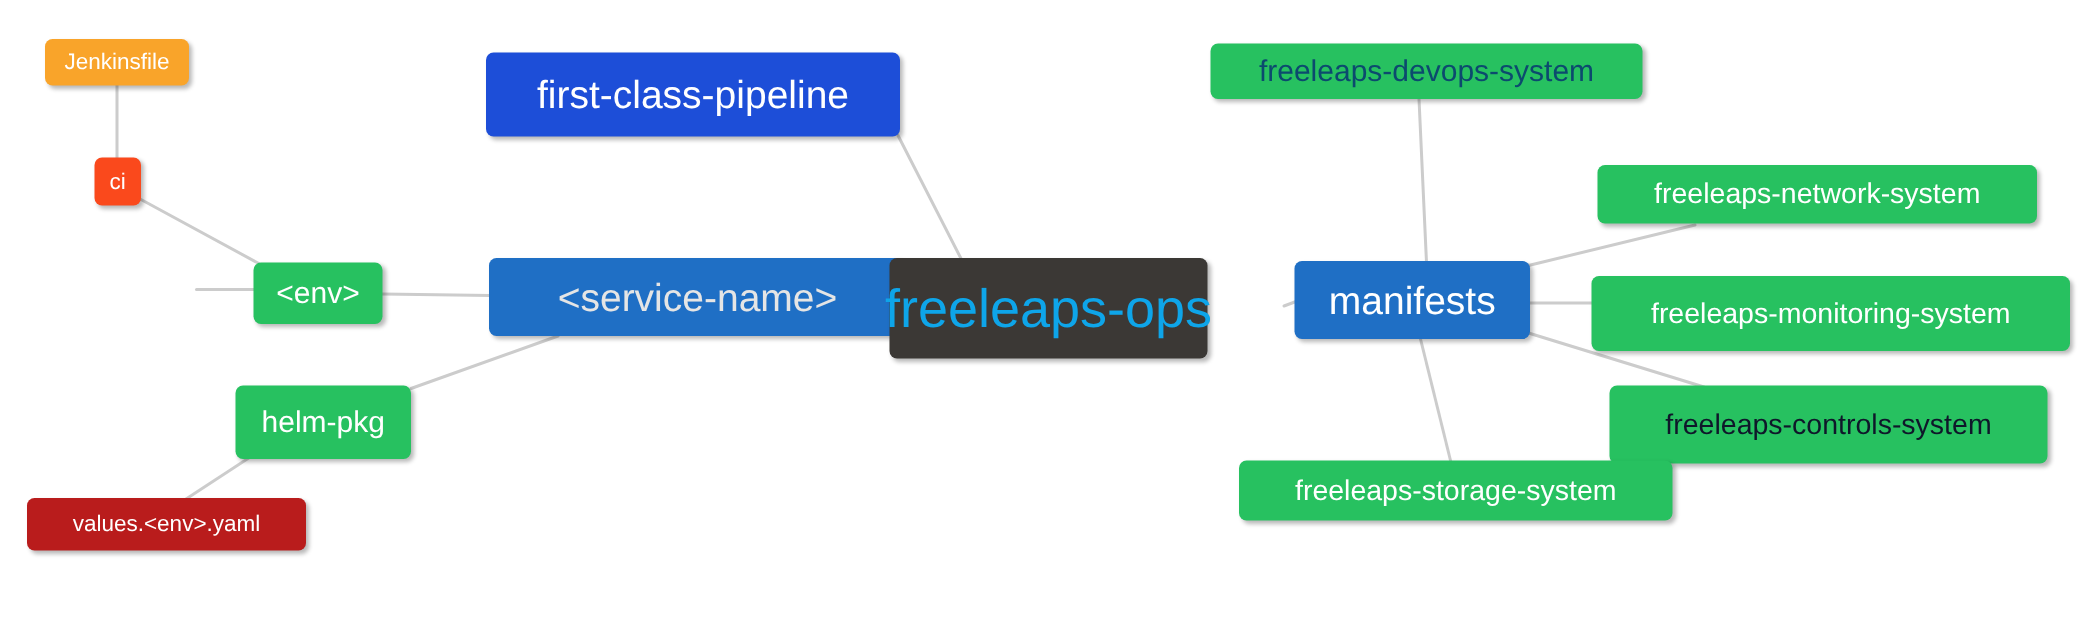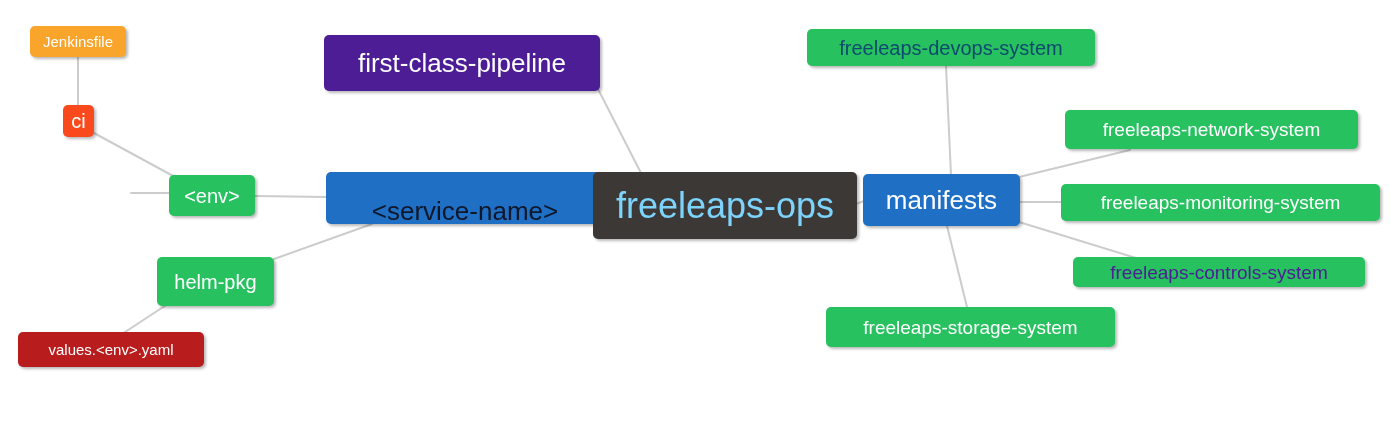--- a/index.html
+++ b/index.html
@@ -58,52 +58,52 @@
       <line x1="941" y1="175" x2="936" y2="66" stroke="#CCCCCC" stroke-width="2" stroke-linecap="round"></line>
       <line x1="1009" y1="177" x2="1120" y2="150" stroke="#CCCCCC" stroke-width="2" stroke-linecap="round"></line>
       <line x1="1009" y1="202" x2="1052" y2="202" stroke="#CCCCCC" stroke-width="2" stroke-linecap="round"></line>
       <line x1="1009" y1="222" x2="1126" y2="258" stroke="#CCCCCC" stroke-width="2" stroke-linecap="round"></line>
       <line x1="937" y1="226" x2="957" y2="307" stroke="#CCCCCC" stroke-width="2" stroke-linecap="round"></line>
     </svg>
 
 <div class="node" style="left: 20px; top: 26px; width: 96px; height: 31px; background: rgb(249, 164, 42); font-size: 15px; color: rgb(255, 255, 255);">
       <span>Jenkinsfile</span>
     </div>
-    <div class="node" style="left: 53px; top: 105px; width: 31px; height: 32px; background: rgb(250, 73, 28); font-size: 20px; color: rgb(255, 255, 255);">
+    <div class="node" style="left: 53px; top: 105px; width: 31px; height: 32px; background: rgb(250, 73, 28); font-size: 15px; color: rgb(255, 255, 255);">
       <span>ci</span>
     </div>
     <div class="node" style="left: 159px; top: 175px; width: 86px; height: 41px; background: rgb(39, 193, 96); font-size: 20px; color: rgb(255, 255, 255);">
       <span>&lt;env&gt;</span>
     </div>
     <div class="node" style="left: 147px; top: 257px; width: 117px; height: 49px; background: rgb(39, 193, 96); font-size: 20px; color: rgb(255, 255, 255);">
       <span>helm-pkg</span>
     </div>
     <div class="node" style="left: 8px; top: 332px; width: 186px; height: 35px; background: #b91c1c; font-size: 15px; color: rgb(255, 255, 255);">
       <span>values.&lt;env&gt;.yaml</span>
     </div>
-    <div class="node" style="left: 314px; top: 35px; width: 276px; height: 56px; background: #4c1d95; font-size: 26px; color: rgb(255, 255, 255);">
+    <div class="node" style="left: 314px; top: 35px; width: 276px; height: 56px; background: #1d4ed8; font-size: 26px; color: rgb(255, 255, 255);">
       <span>first-class-pipeline</span>
     </div>
-    <div class="node" style="left: 316px; top: 172px; width: 278px; height: 52px; background: rgb(31, 111, 197); font-size: 26px; color: #0f172a; align-items: flex-end;">
+    <div class="node" style="left: 316px; top: 172px; width: 278px; height: 52px; background: rgb(31, 111, 197); font-size: 26px; color: #e5e5e5;">
       <span>&lt;service-name&gt;</span>
     </div>
-    <div class="node" style="left: 583px; top: 172px; width: 264px; height: 67px; background: rgb(59, 56, 53); font-size: 36px; color: #7dd3fc;">
+    <div class="node" style="left: 583px; top: 172px; width: 212px; height: 67px; background: rgb(59, 56, 53); font-size: 36px; color: #0ea5e9;">
       <span>freeleaps-ops</span>
     </div>
     <div class="node" style="left: 853px; top: 174px; width: 157px; height: 52px; background: rgb(31, 111, 197); font-size: 26px; color: rgb(255, 255, 255);">
       <span>manifests</span>
     </div>
     <div class="node" style="left: 797px; top: 29px; width: 288px; height: 37px; background: rgb(39, 193, 96); font-size: 20px; color: #0c4a6e;">
       <span>freeleaps-devops-system</span>
     </div>
     <div class="node" style="left: 1055px; top: 110px; width: 293px; height: 39px; background: rgb(39, 193, 96); font-size: 19px; color: rgb(255, 255, 255); text-align: right;">
       <span>freeleaps-network-system</span>
     </div>
-    <div class="node" style="left: 1051px; top: 184px; width: 319px; height: 37px; background: rgb(39, 193, 96); font-size: 19px; color: rgb(255, 255, 255);">
+    <div class="node" style="left: 1051px; top: 184px; width: 319px; height: 50px; background: rgb(39, 193, 96); font-size: 19px; color: rgb(255, 255, 255);">
       <span>freeleaps-monitoring-system</span>
     </div>
-    <div class="node" style="left: 1063px; top: 257px; width: 292px; height: 30px; background: rgb(39, 193, 96); font-size: 19px; color: #4c1d95;">
+    <div class="node" style="left: 1063px; top: 257px; width: 292px; height: 52px; background: rgb(39, 193, 96); font-size: 19px; color: #0f172a;">
       <span>freeleaps-controls-system</span>
     </div>
     <div class="node" style="left: 816px; top: 307px; width: 289px; height: 40px; background: rgb(39, 193, 96); font-size: 19px; color: rgb(255, 255, 255);">
       <span>freeleaps-storage-system</span>
     </div>
   </div>
 
 </body></html>

